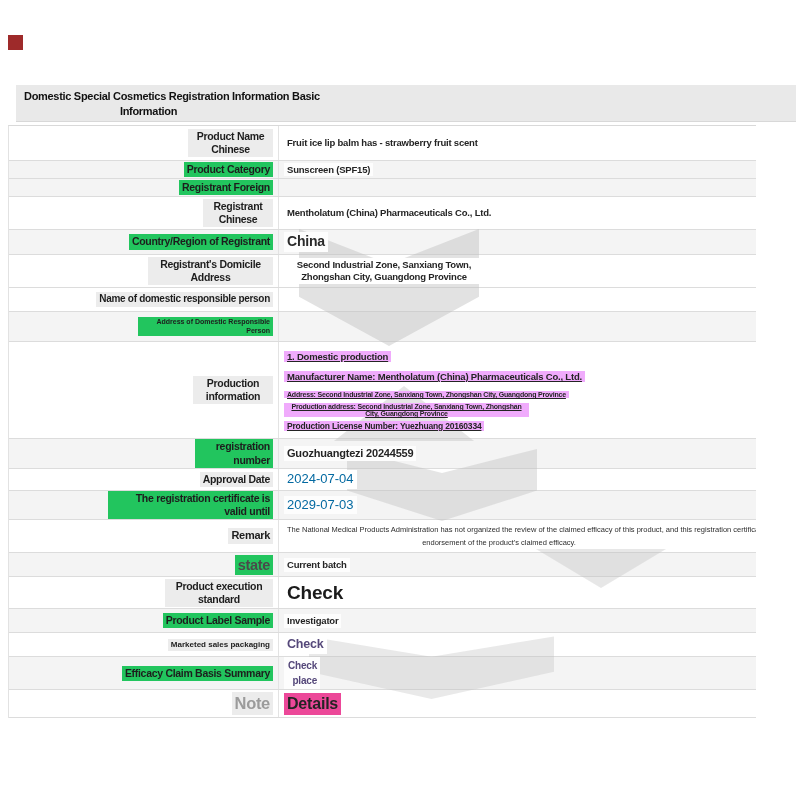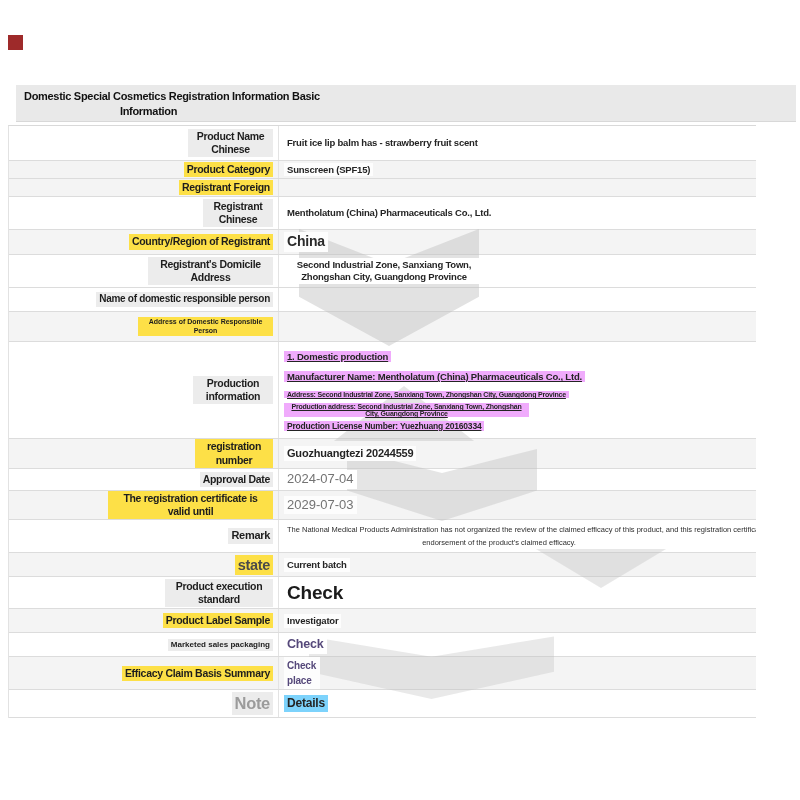--- a/index.html
+++ b/index.html
@@ -34,31 +34,31 @@
   .row { display: flex; border-bottom: 1px solid #dcdcdc; background: #ffffff; }
   .row.alt { background: #f4f4f4; }
   .cell-label { width: 270px; flex: 0 0 270px; display: flex; justify-content: flex-end;
     align-items: center; padding-right: 5px; border-right: 1px solid #e3e3e3; }
   .cell-value { flex: 1 1 auto; display: flex; flex-direction: column;
     justify-content: center; align-items: flex-start; padding-left: 5px; overflow: hidden; }
 
   .lbl, .val { position: relative; z-index: 2; padding: 1px 3px; line-height: 1.25; }
   .lbl { font-size: 10.5px; font-weight: 700; color: #1d1d1d; letter-spacing: -0.3px;
     text-align: center; background: #ececec; }
-  .row.alt .lbl { background: #fde047; }
+  .row.alt .lbl { background: #22c55e; text-align: right; }
   .val { font-size: 9.5px; font-weight: 700; color: #242424; letter-spacing: -0.2px;
-    background: #ffffff; }
+    background: #ffffff; text-align: right; }
   .row.alt .val { background: #fdfdfd; }
 
   .lbl-sm { font-size: 7px; letter-spacing: 0; font-weight: 700; }
   .lbl-state { font-size: 14.5px; color: #4a4a4a; }
   .lbl-note { font-size: 16.5px; color: #9b9b9b; }
   .val-center { text-align: center; }
   .val-lg { font-size: 14px; font-weight: 700; color: #2a2a2a; }
-  .val-date { font-size: 13px; font-weight: 400; color: #737373; letter-spacing: 0; }
+  .val-date { font-size: 13px; font-weight: 400; color: #0369a1; letter-spacing: 0; }
   .val-big { font-size: 19px; font-weight: 700; color: #1b1b1b; }
   .val-link { font-size: 12.5px; font-weight: 700; cursor: pointer; }
   .val-link-sm { font-size: 10px; font-weight: 700; max-width: 36px; cursor: pointer;
     line-height: 1.5; }
   .val-sm { font-size: 7.5px; font-weight: 500; letter-spacing: 0; color: #2e2e2e; }
   .remark-l1 { white-space: nowrap; overflow: hidden; width: 100%; }
   .remark-l2 { width: 430px; text-align: center; margin-top: 2px; }
 
   .prod-line { position: relative; z-index: 2; padding: 0 3px; background: #f0abfc;
     letter-spacing: -0.2px; font-weight: 700; color: #242424; text-decoration: underline; }
@@ -245,16 +245,16 @@
     <div class="cell-value">
         <span class="val val-link-sm" style="color: rgb(85, 72, 122);">Check place</span>
       </div>
   </div>
 
   <div class="row" style="min-height:28px">
     <div class="cell-label">
         <span class="lbl lbl-note">Note</span>
       </div>
     <div class="cell-value">
-        <span class="val" style="font-size:12px;background:#7dd3fc">Details</span>
+        <span class="val" style="font-size:16px;background:#ec4899">Details</span>
       </div>
   </div>
 </div>
 
 </body></html>

